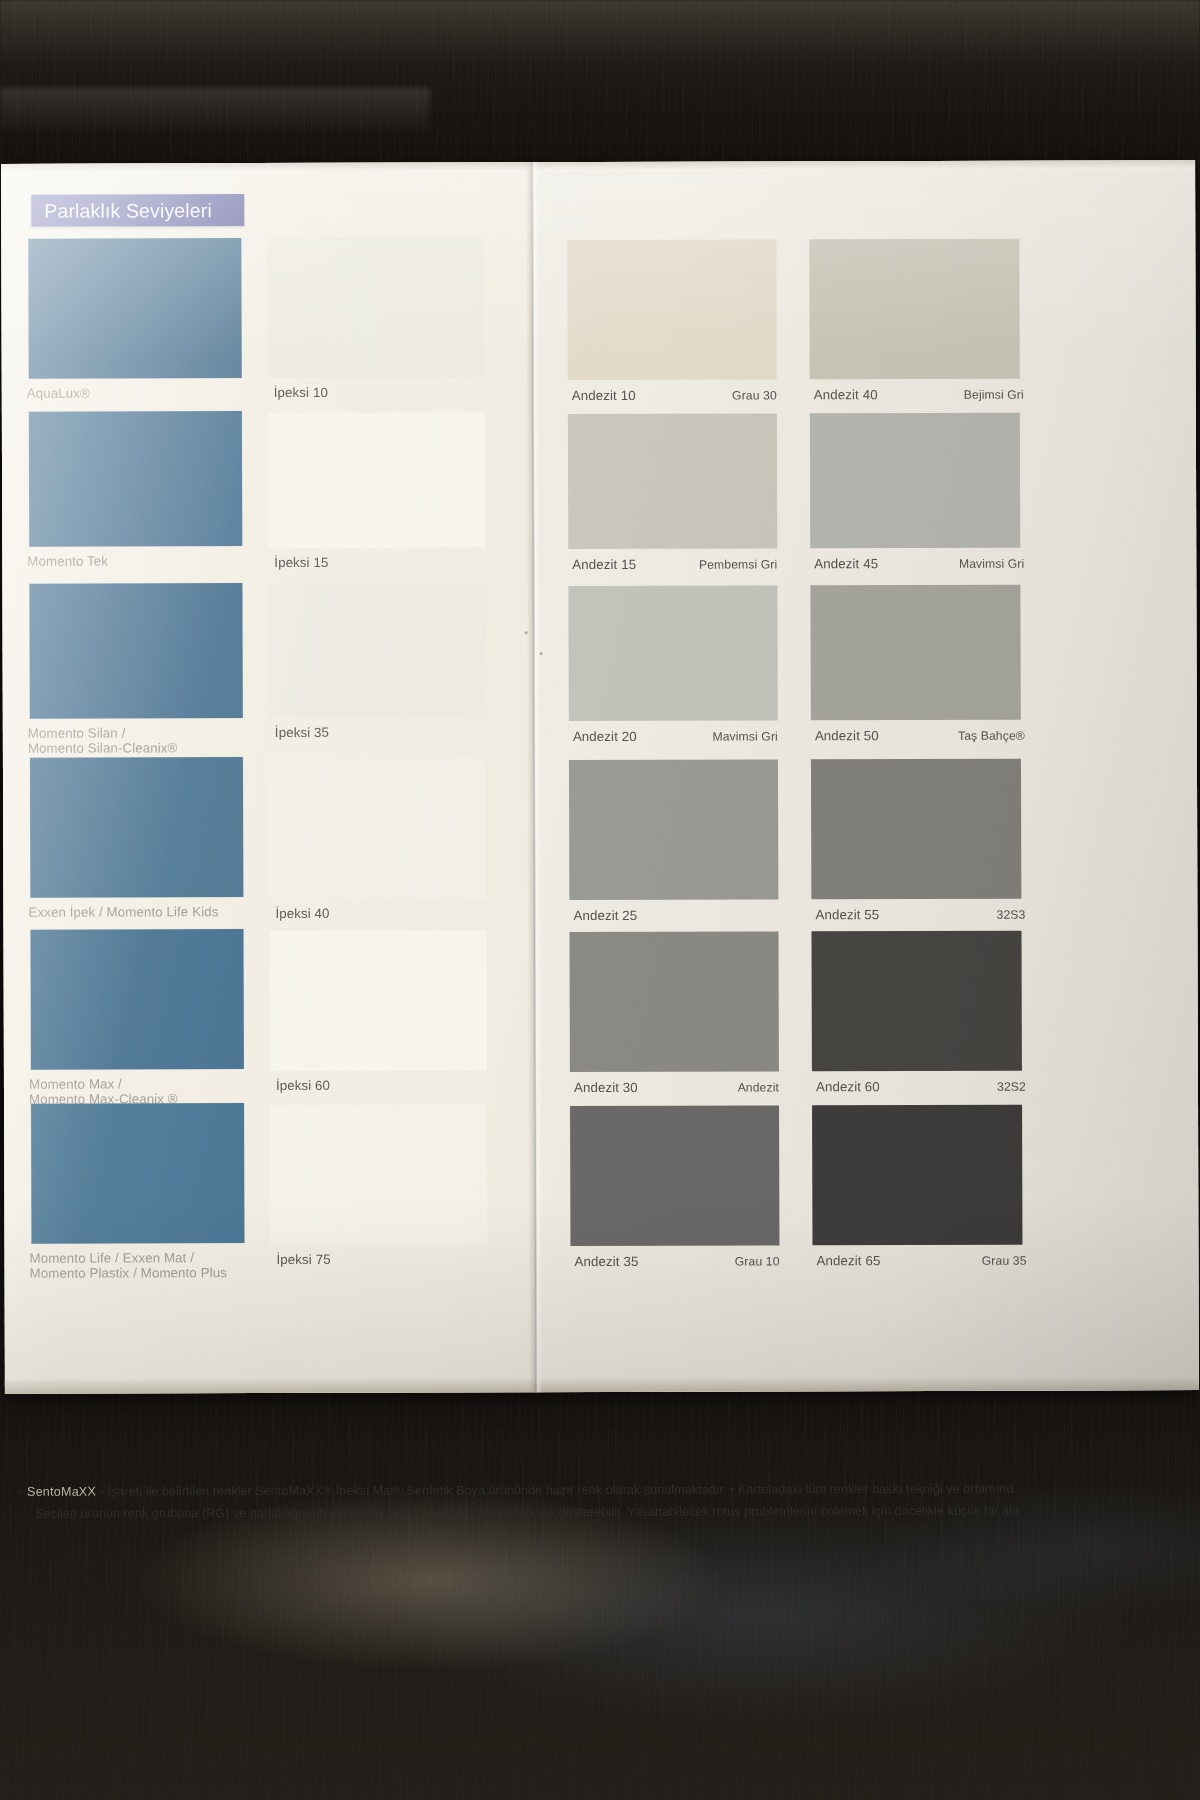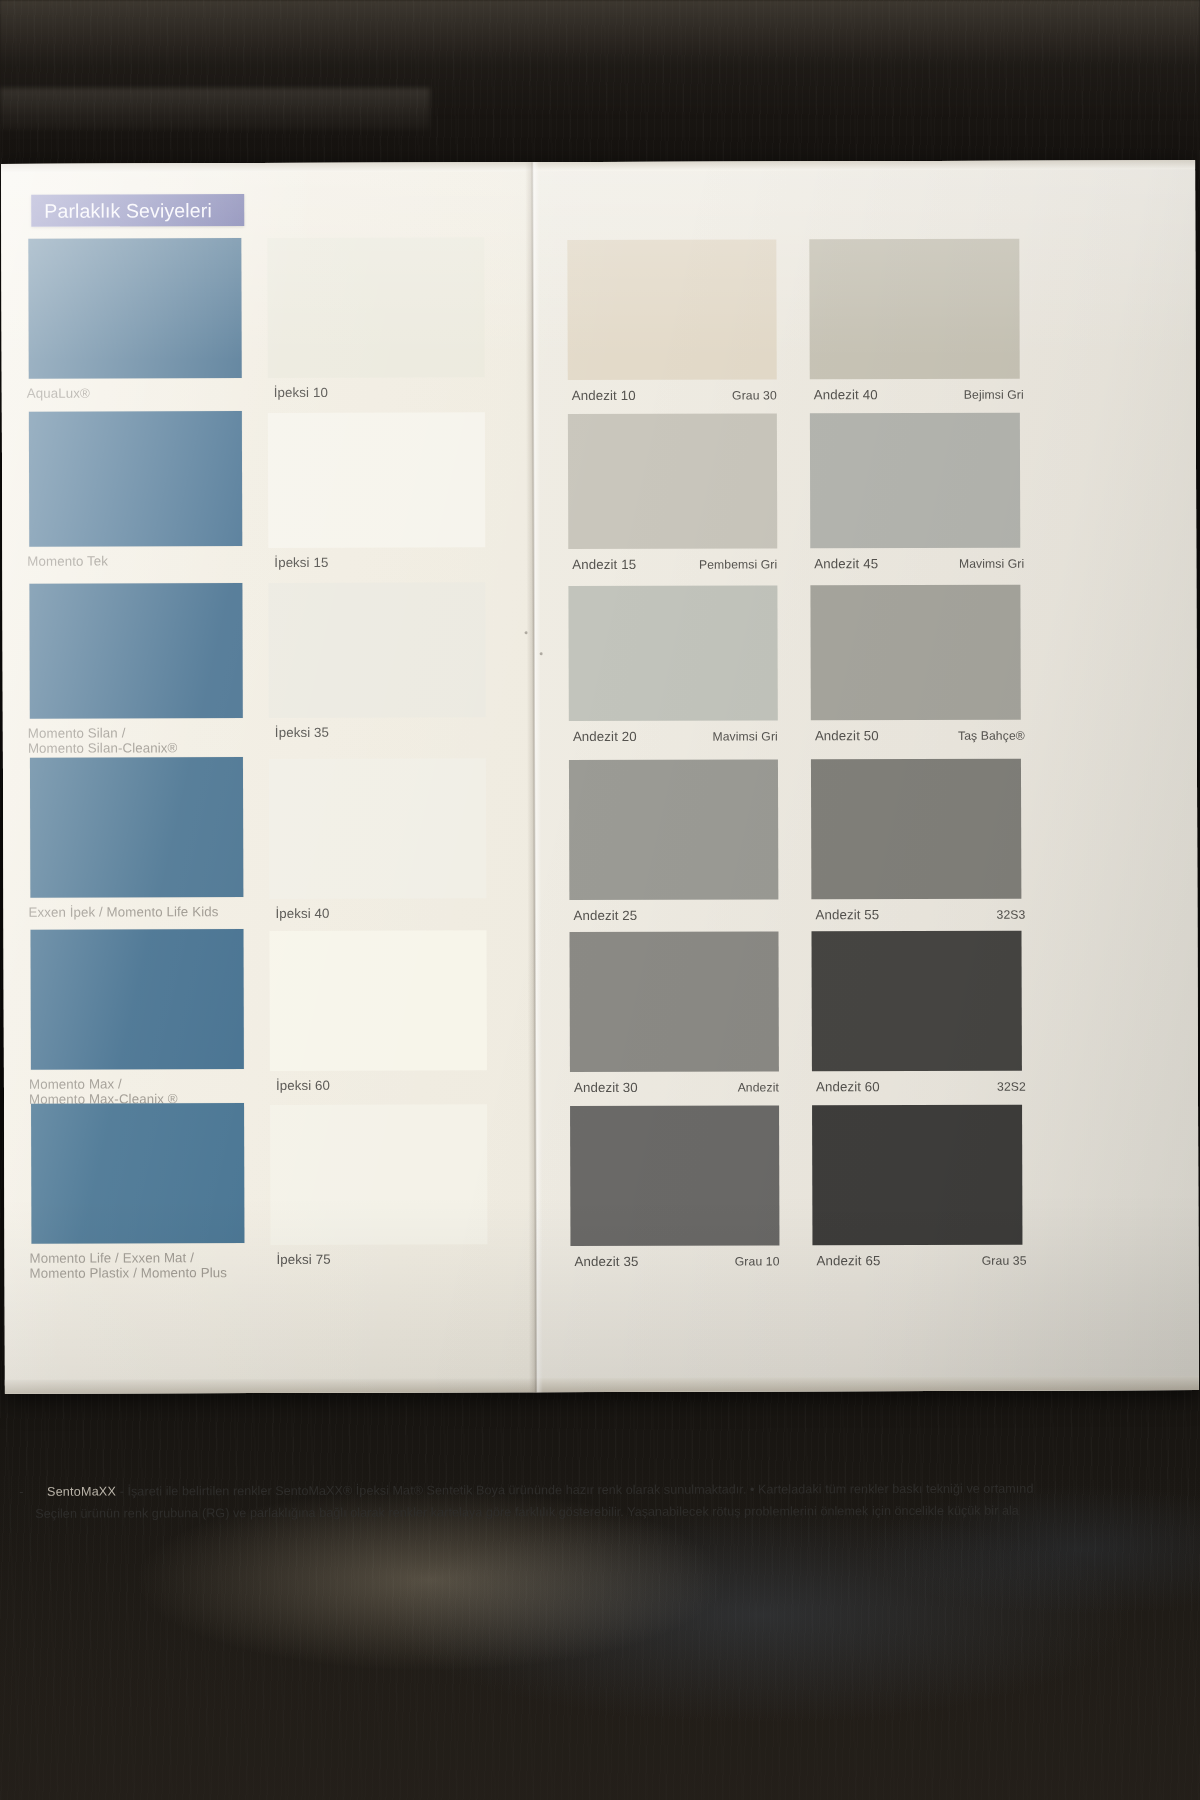--- a/index.html
+++ b/index.html
@@ -114,21 +114,21 @@
   .lbl.dim{color:#55534f;}
   .lbl.right{text-align:right;}
   .lbl.small{font-size:12.2px;}
 
   
   .foot{
     position:absolute;left:14px;top:1318px;width:1180px;
     font-size:12.6px;line-height:1.72;color:#2e2d2b;letter-spacing:.05px;
   }
   .foot .brandmark{
-    color:#b9b3a8;letter-spacing:.2px;margin-left:20px;
+    color:#b9b3a8;letter-spacing:.2px;
   }
   .foot-line2{margin-left:16px;display:block;}
 
   
   .speck{position:absolute;background:rgba(120,115,105,.55);border-radius:50%;}
 </style>
 </head>
 <body>
 
 <div id="stage">

